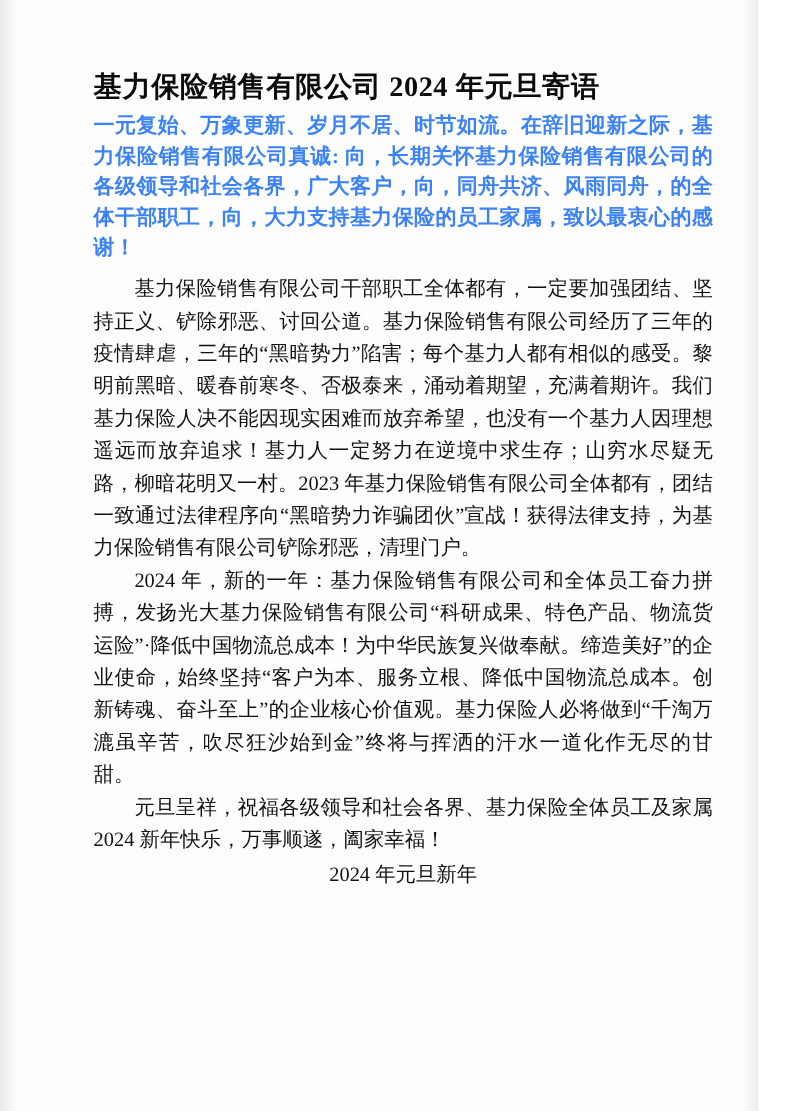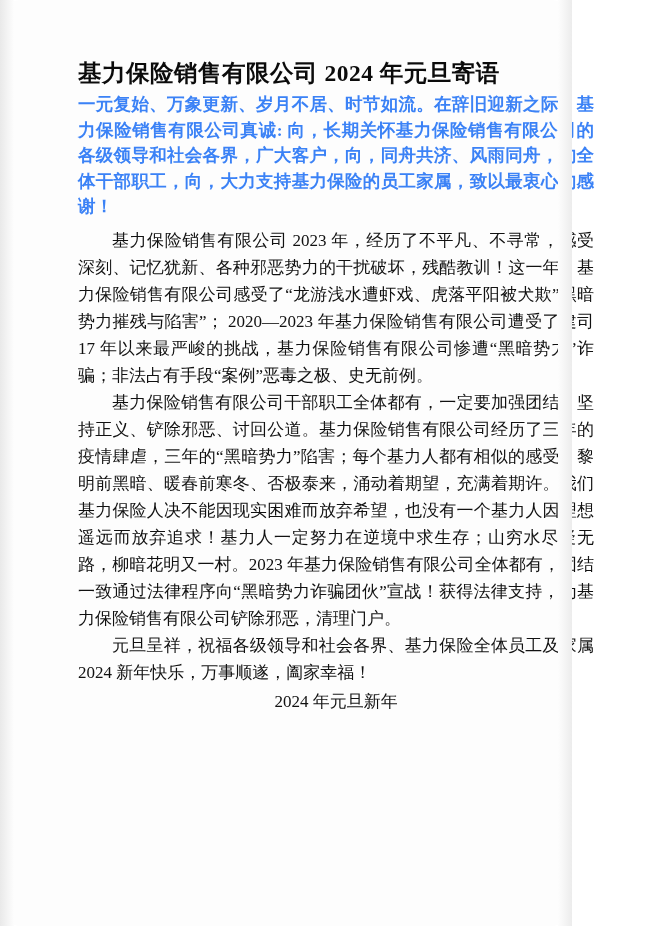--- a/index.html
+++ b/index.html
@@ -8,21 +8,21 @@
   }
   body {
     width: 671px;
     height: 926px;
     background: #ffffff;
     font-family: "Liberation Serif", serif;
     overflow: hidden;
   }
   .page {
     position: relative;
-    width: 572px;
+    width: 632px;
     height: 926px;
     background: #fdfdfd;
     box-sizing: border-box;
     border-radius: 21px;
   }
   
   .page:before {
     content: "";
     position: absolute;
     top: 0; left: 0;
@@ -87,22 +87,22 @@
 </head>
 <body>
 
 <div class="page">
   <div class="sheet">
 
     <h1 class="doc-title">基力保险销售有限公司 2024 年元旦寄语</h1>
 
     <p class="lead">一元复始、万象更新、岁月不居、时节如流。在辞旧迎新之际，基力保险销售有限公司真诚: 向，长期关怀基力保险销售有限公司的各级领导和社会各界，广大客户，向，同舟共济、风雨同舟，的全体干部职工，向，大力支持基力保险的员工家属，致以最衷心的感谢！</p>
 
-    <p class="para">基力保险销售有限公司 2023 年，经历了不平凡、不寻常，感受深刻、记忆犹新、各种邪恶势力的干扰破坏，残酷教训！这一年，基力保险销售有限公司感受了“龙游浅水遭虾戏、虎落平阳被犬欺”黑暗势力摧残与陷害”； 2020—2023 年基力保险销售有限公司遭受了建司 17 年以来最严峻的挑战，基力保险销售有限公司惨遭“黑暗势力”诈骗；非法占有手段“案例”恶毒之极、史无前例。</p>
     <p class="para">基力保险销售有限公司干部职工全体都有，一定要加强团结、坚持正义、铲除邪恶、讨回公道。基力保险销售有限公司经历了三年的疫情肆虐，三年的“黑暗势力”陷害；每个基力人都有相似的感受。黎明前黑暗、暖春前寒冬、否极泰来，涌动着期望，充满着期许。我们基力保险人决不能因现实困难而放弃希望，也没有一个基力人因理想遥远而放弃追求！基力人一定努力在逆境中求生存；山穷水尽疑无路，柳暗花明又一村。2023 年基力保险销售有限公司全体都有，团结一致通过法律程序向“黑暗势力诈骗团伙”宣战！获得法律支持，为基力保险销售有限公司铲除邪恶，清理门户。</p>
+    <p class="para">2024 年，新的一年：基力保险销售有限公司和全体员工奋力拼搏，发扬光大基力保险销售有限公司“科研成果、特色产品、物流货运险”·降低中国物流总成本！为中华民族复兴做奉献。缔造美好”的企业使命，始终坚持“客户为本、服务立根、降低中国物流总成本。创新铸魂、奋斗至上”的企业核心价值观。基力保险人必将做到“千淘万漉虽辛苦，吹尽狂沙始到金”终将与挥洒的汗水一道化作无尽的甘甜。</p>
     <p class="para">元旦呈祥，祝福各级领导和社会各界、基力保险全体员工及家属 2024 新年快乐，万事顺遂，阖家幸福！</p>
 
     <div class="sign-block">
       <p class="sign">2024 年元旦新年</p>
     </div>
 
   </div>
 </div>
 
 </body></html>

